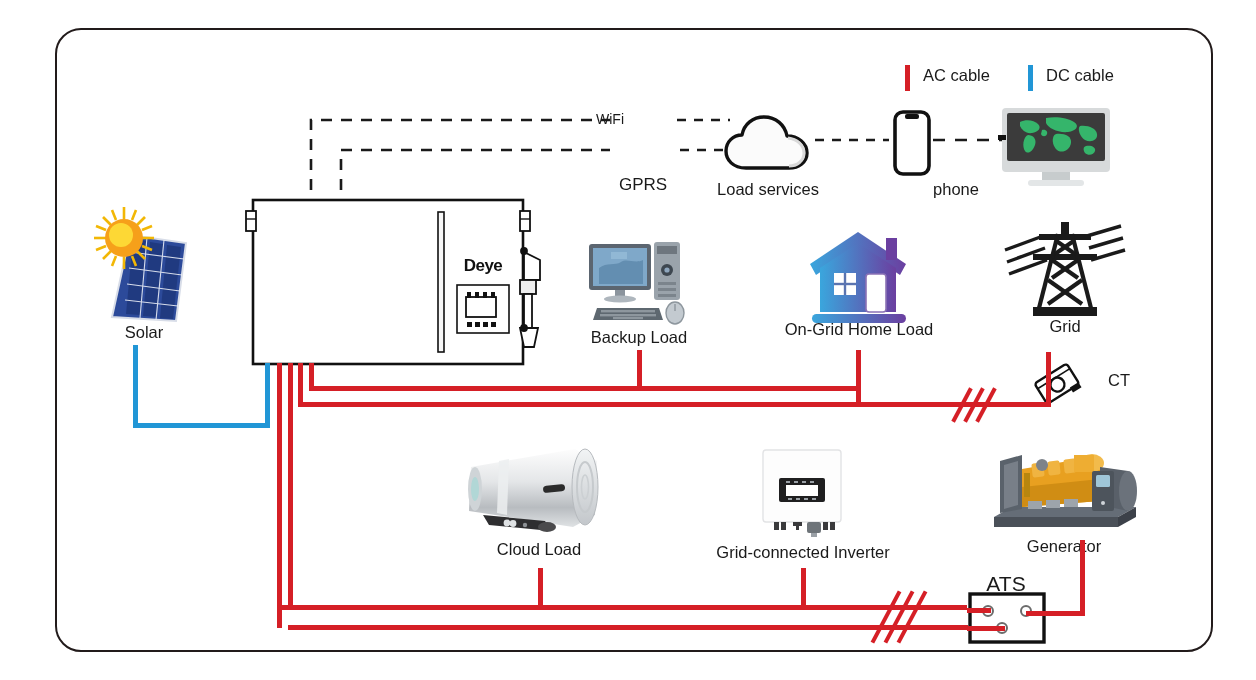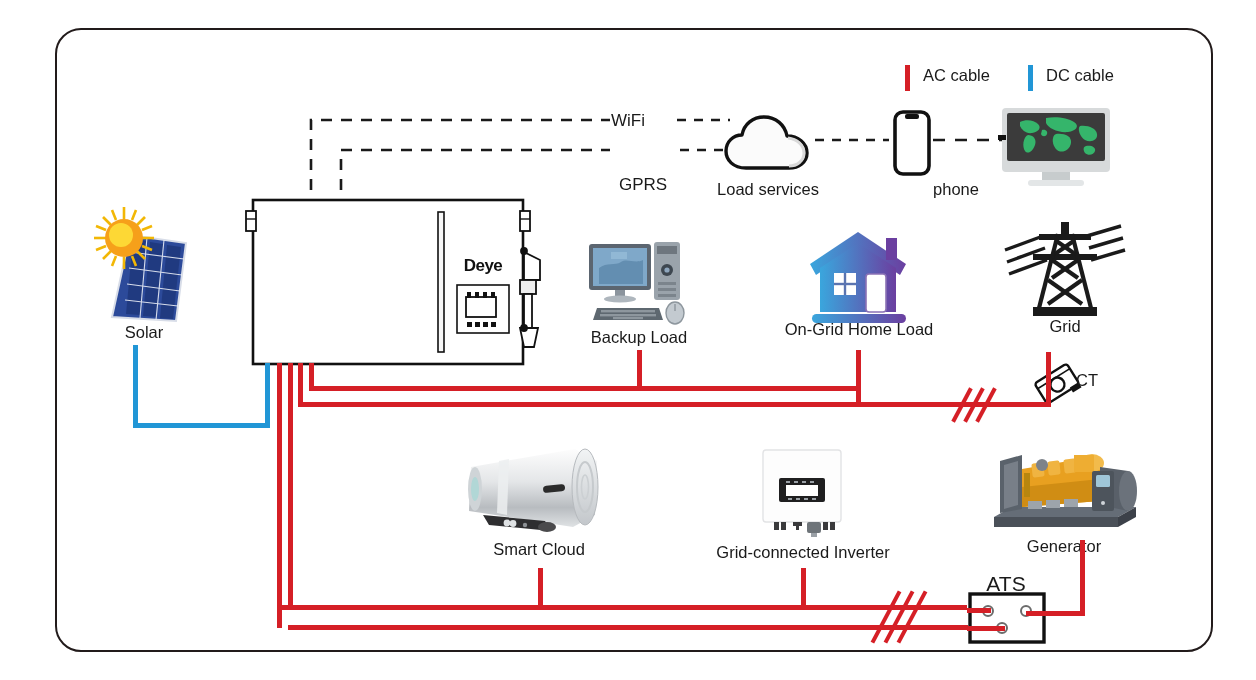--- a/index.html
+++ b/index.html
@@ -32,21 +32,21 @@
   <svg class="dashwrap" style="left:305px;top:105px;" width="460" height="100">
 
     <path d="M6,85 L6,15 L305,15" stroke="#1a1a1a" stroke-width="2.6" fill="none" stroke-dasharray="11,9" stroke-linecap="butt"></path>
 
     <path d="M36,85 L36,45 L305,45" stroke="#1a1a1a" stroke-width="2.6" fill="none" stroke-dasharray="11,9" stroke-linecap="butt"></path>
 
     <path d="M372,15 L425,15" stroke="#1a1a1a" stroke-width="2.6" fill="none" stroke-dasharray="9,8"></path>
 
     <path d="M375,45 L425,45" stroke="#1a1a1a" stroke-width="2.6" fill="none" stroke-dasharray="9,8"></path>
   </svg>
-  <div class="lbl c" style="left:628px;top:111px;font-size:17px;">WiFi</div>
+  <div class="lbl c" style="left:610px;top:111px;font-size:14px;">WiFi</div>
   <div class="lbl c" style="left:643px;top:143px;font-size:17px;margin-top:32px;">GPRS</div>
 
   <svg class="dashwrap" style="left:815px;top:130px;" width="195" height="20">
     <path d="M0,10 L74,10" stroke="#1a1a1a" stroke-width="2.6" fill="none" stroke-dasharray="9,8"></path>
     <path d="M118,10 L190,10" stroke="#1a1a1a" stroke-width="2.6" fill="none" stroke-dasharray="12,10"></path>
   </svg>
 
   <div class="node" style="left:722px;top:112px;">
     <svg width="92" height="62" viewBox="0 0 92 62">
       <path d="M24,56 C11,56 4,48 4,39 C4,30 11,23 20,23 C22,12 31,5 42,5 C54,5 63,13 65,24
@@ -285,21 +285,21 @@
       <ellipse cx="20" cy="44" rx="7" ry="22" fill="#cfd4d7"></ellipse>
       <ellipse cx="20" cy="44" rx="4" ry="12" fill="#a9d7d6" opacity="0.8"></ellipse>
       <rect x="88" y="40" width="22" height="7" rx="3.5" fill="#2b2b2b" transform="rotate(-6 99 43)"></rect>
 
       <path d="M28,70 L90,76 L96,86 L34,80 Z" fill="#2e2e30"></path>
       <circle cx="52" cy="78" r="3.4" fill="#dfe2e4"></circle>
       <circle cx="58" cy="78.5" r="3.4" fill="#dfe2e4"></circle>
       <circle cx="70" cy="80" r="2.2" fill="#8d9195"></circle>
       <ellipse cx="92" cy="82" rx="9" ry="5" fill="#4a4a4c"></ellipse>
     </svg>
-    <div class="lbl c" style="left:84px;top:95px;">Smart Cloud</div>
+    <div class="lbl c" style="left:84px;top:95px;">Cloud Load</div>
   </div>
 
   <div class="node" style="left:757px;top:448px;">
     <svg width="92" height="92" viewBox="0 0 92 92">
       <rect x="6" y="2" width="78" height="72" rx="3" fill="#fdfdfd" stroke="#e2e3e5" stroke-width="1.4"></rect>
       <rect x="22" y="30" width="46" height="24" rx="2" fill="#1f1f20"></rect>
       <rect x="29" y="37" width="32" height="11" fill="#fff"></rect>
       <g fill="#9aa0a6">
         <rect x="29" y="33" width="4" height="2"></rect>
           <rect x="37" y="33" width="4" height="2"></rect>
@@ -370,21 +370,21 @@
 
   <div class="node" style="left:1032px;top:362px;">
     <svg width="56" height="42" viewBox="0 0 56 42">
       <g transform="rotate(-32 28 21)">
         <rect x="6" y="8" width="38" height="24" rx="3" fill="#fff" stroke="#111" stroke-width="2.4"></rect>
         <path d="M6,14 L44,14" stroke="#111" stroke-width="1.6"></path>
         <circle cx="25" cy="21" r="7" fill="#fff" stroke="#111" stroke-width="2.4"></circle>
         <rect x="34" y="30" width="10" height="6" fill="#111"></rect>
       </g>
     </svg>
-    <div class="lbl" style="left:44px;top:9px;">CT</div>
+    <div class="lbl" style="left:44px;top:9px;padding-left:32px;">CT</div>
   </div>
 
   <div class="lbl c" style="left:1006px;top:572px;font-size:21px;">ATS</div>
   <div class="node" style="left:968px;top:592px;">
     <svg width="78" height="52" viewBox="0 0 78 52">
       <rect x="2" y="2" width="74" height="48" fill="#fff" stroke="#111" stroke-width="3.4"></rect>
       <circle cx="20" cy="19" r="5" fill="#fff" stroke="#6b6b6b" stroke-width="2"></circle>
       <circle cx="58" cy="19" r="5" fill="#fff" stroke="#6b6b6b" stroke-width="2"></circle>
       <circle cx="34" cy="36" r="5" fill="#fff" stroke="#6b6b6b" stroke-width="2"></circle>
     </svg>

